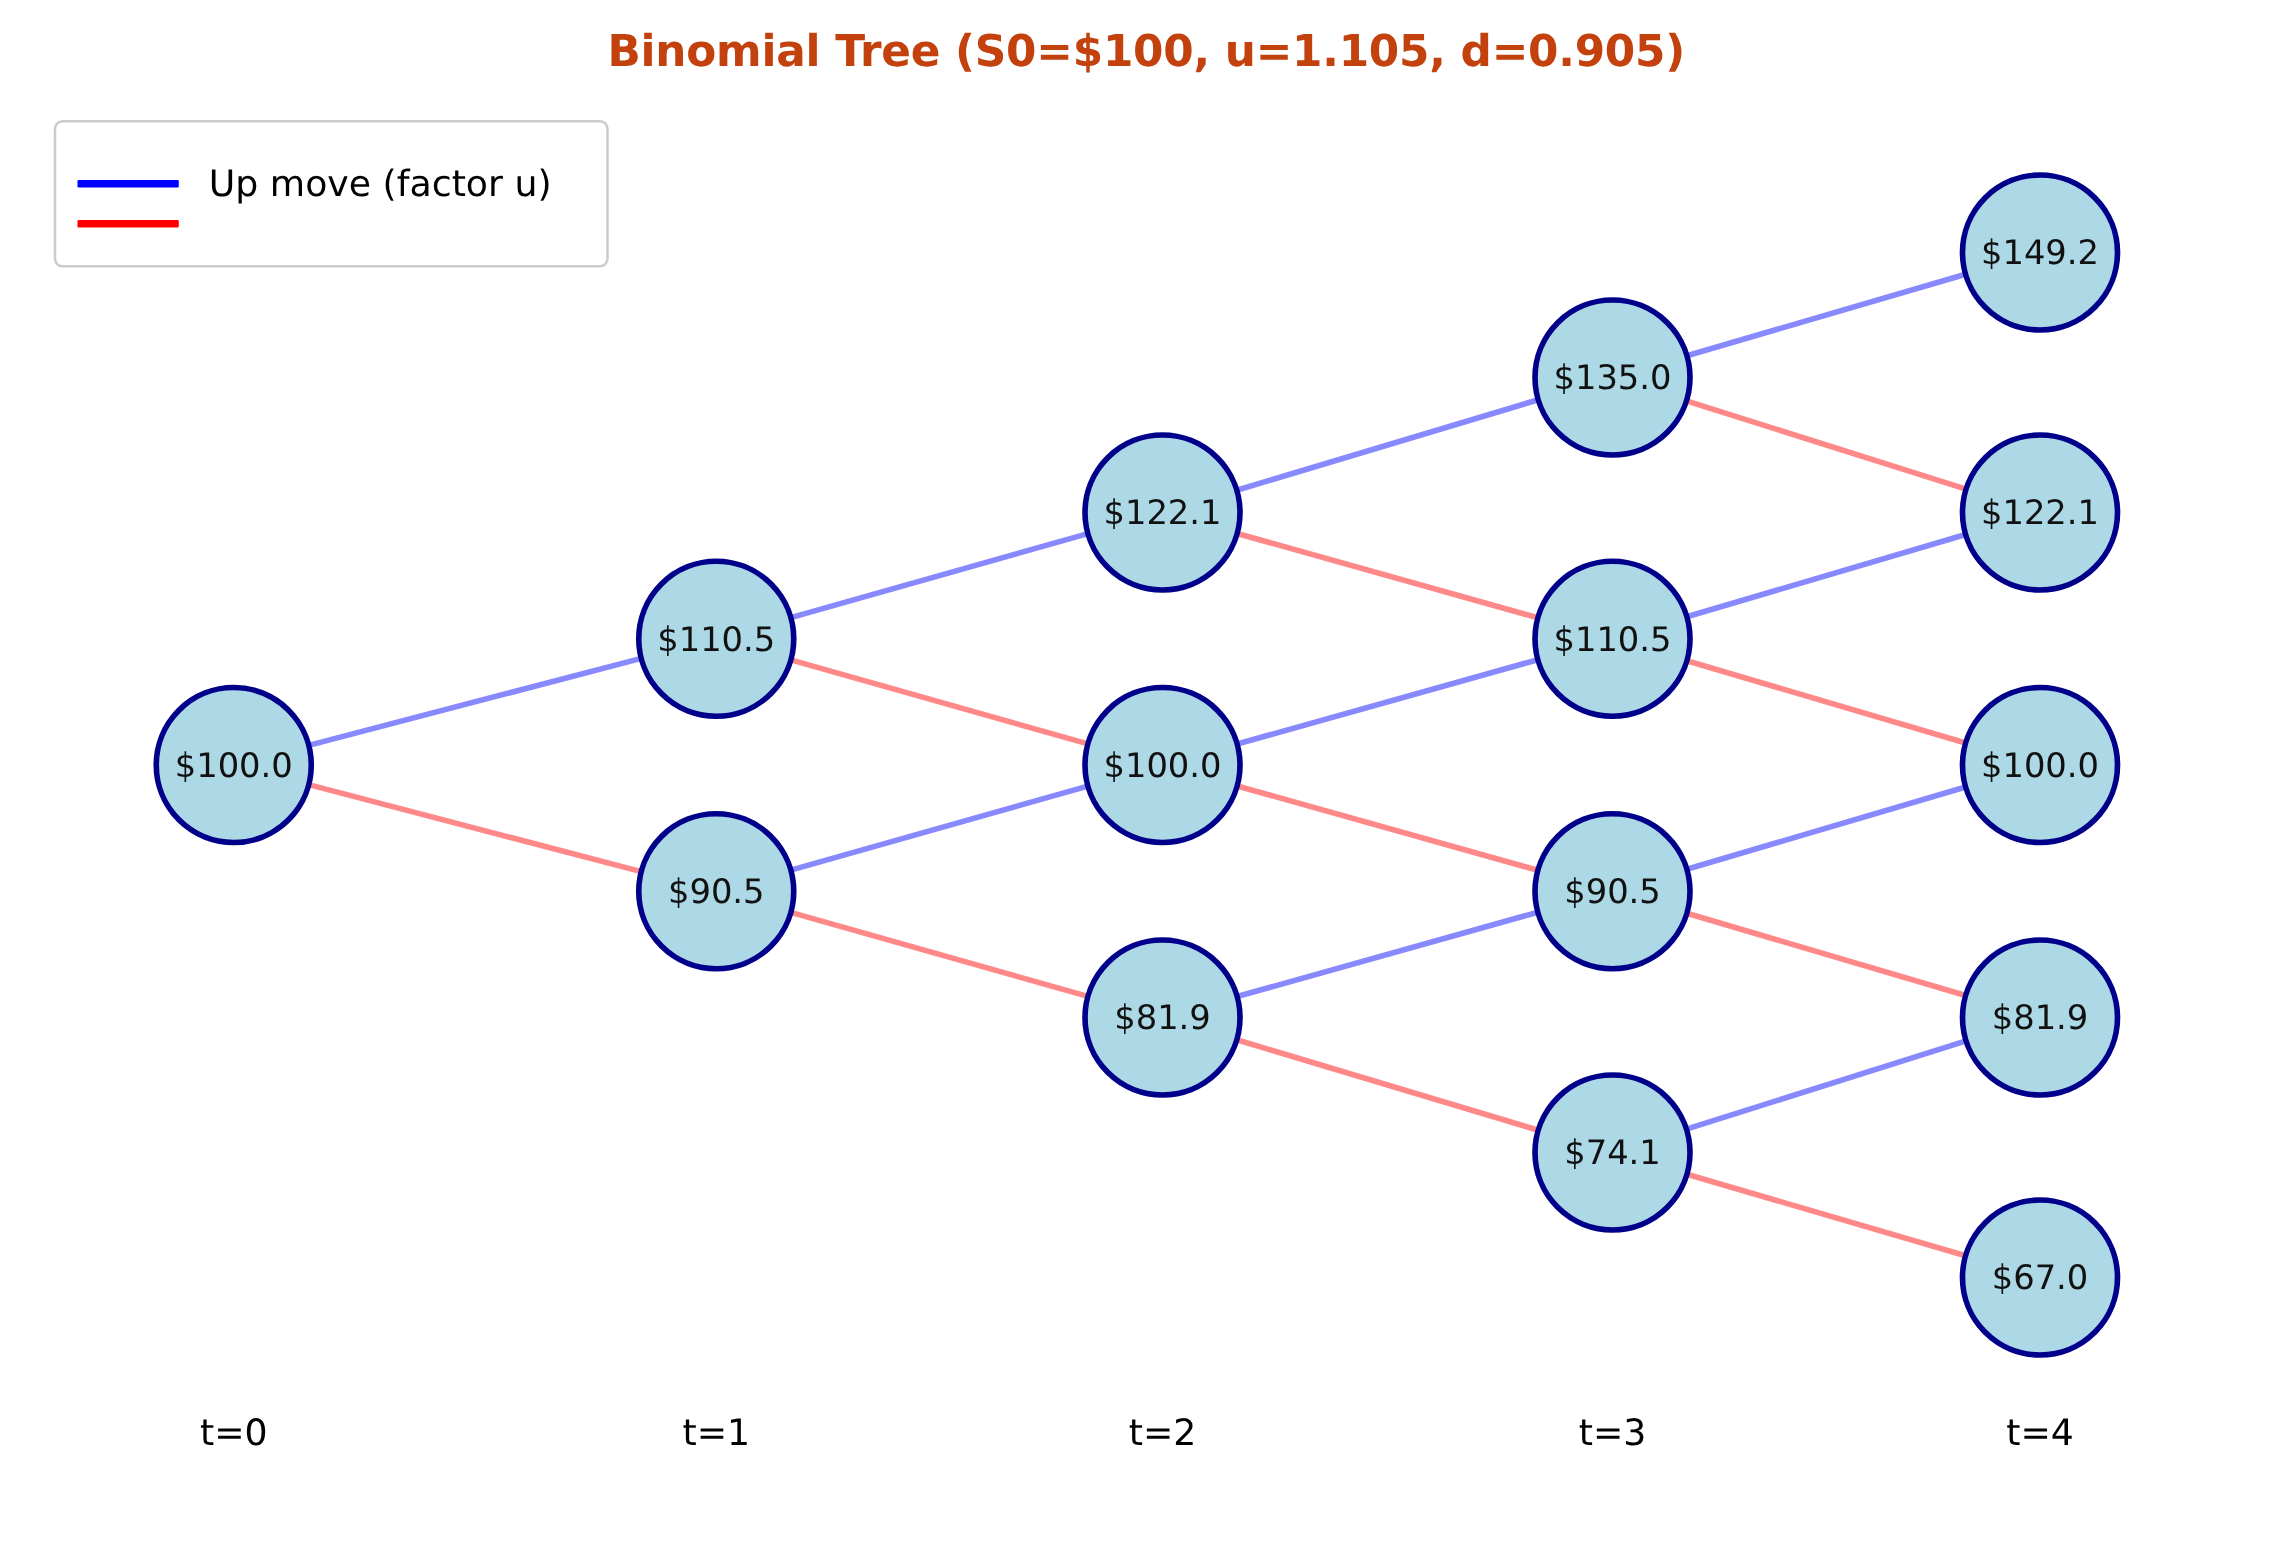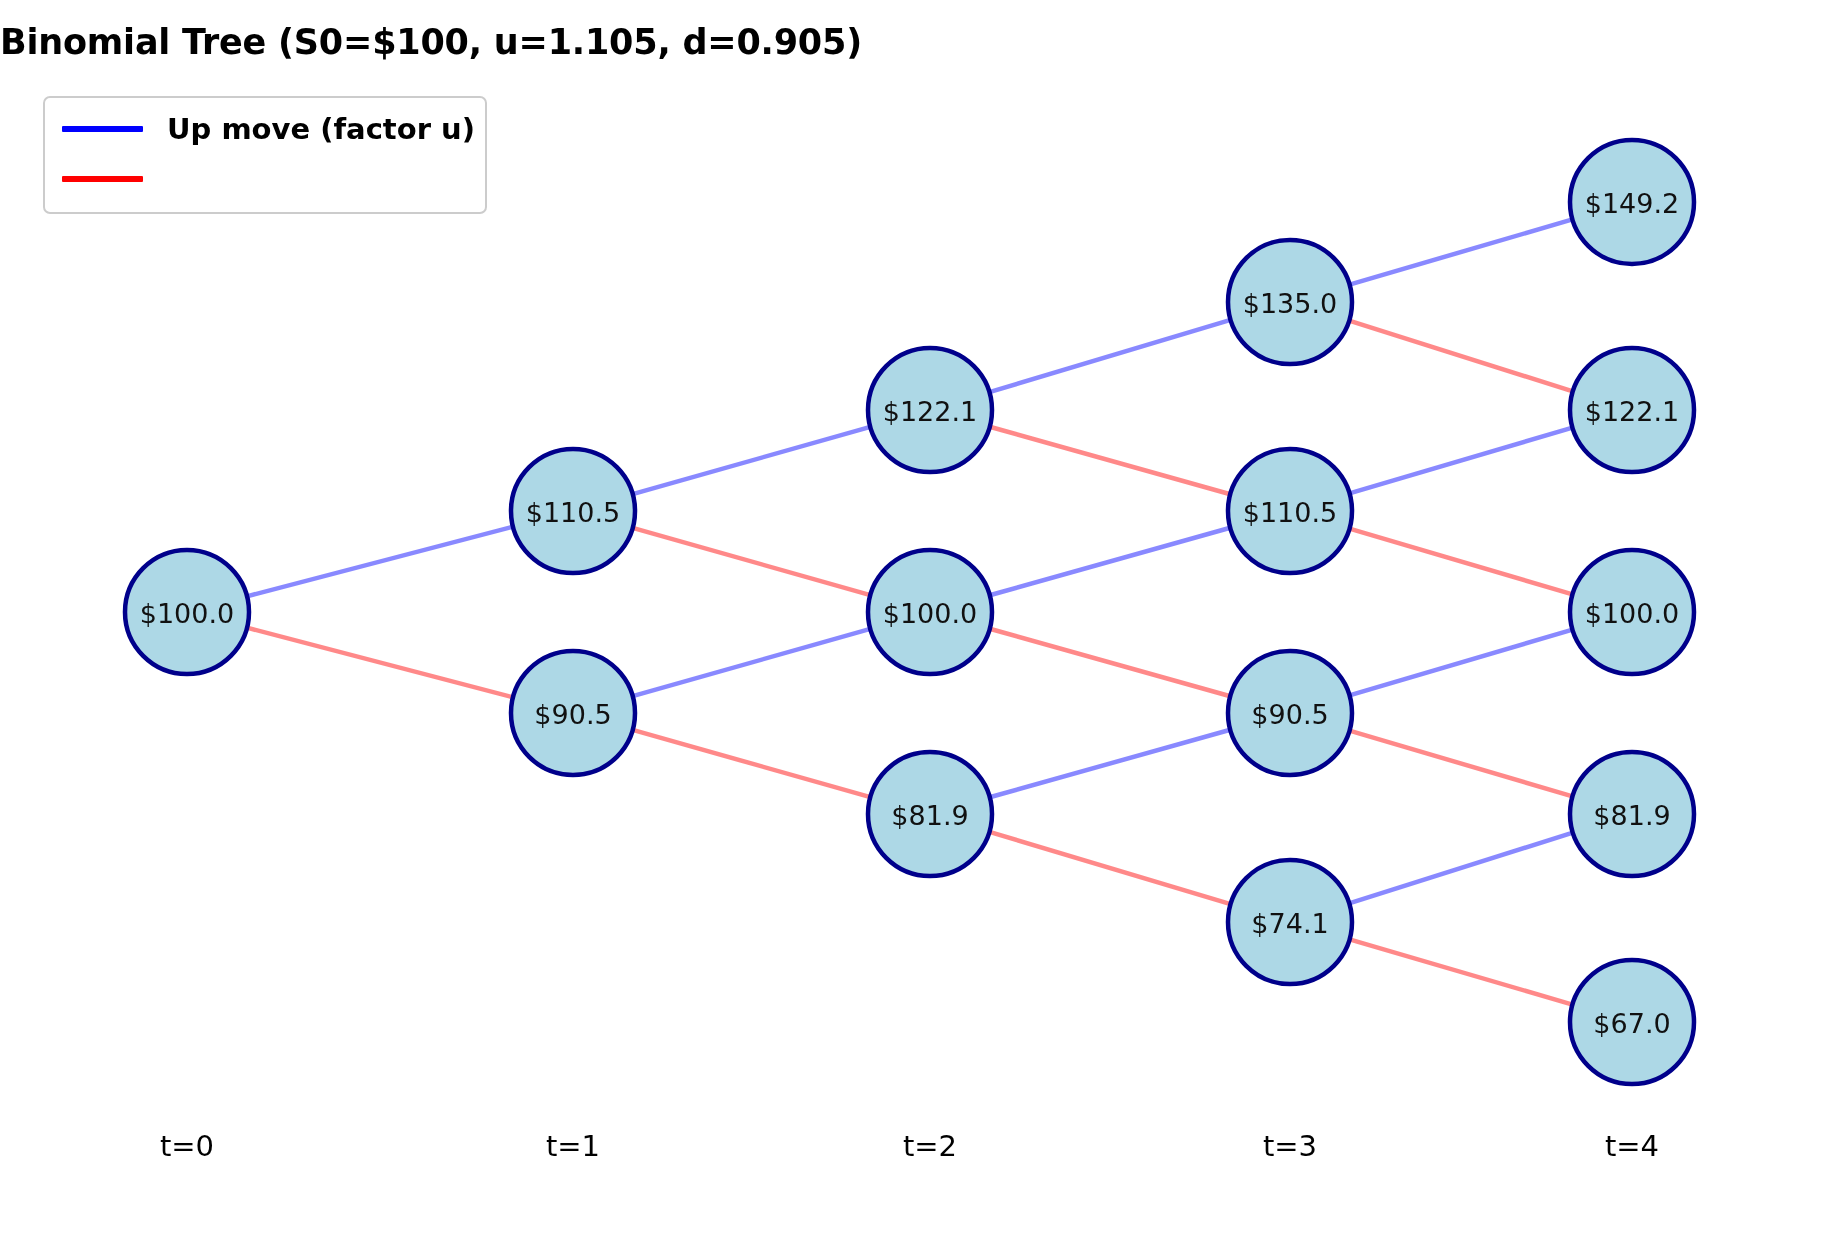--- a/index.html
+++ b/index.html
@@ -19,23 +19,24 @@
     left: 0; top: 0;
     width: 1834px;
     height: 1234px;
     background: #ffffff;
   }
   #chart-title {
     position: absolute;
     left: 0;
     top: 22px;
     width: 1834px;
+    text-align: center;
     font-size: 35px;
     font-weight: bold;
-    color: #000000;
+    color: #c2410c;
     letter-spacing: -0.2px;
     font-family: "DejaVu Sans", sans-serif;
   }
   #tree-svg {
     position: absolute;
     left: 0; top: 0;
     width: 1834px;
     height: 1234px;
   }
   .node-label {
@@ -81,21 +82,21 @@
     box-shadow: 0 0 0 0 rgba(0,0,0,0);
   }
   .legend-row {
     position: absolute;
     left: 0;
     width: 100%;
     height: 50px;
     display: flex;
     align-items: center;
   }
-  #legend-row-0 { top: 6px; font-weight: bold; }
+  #legend-row-0 { top: 24px; }
   #legend-row-1 { top: 56px; }
   .legend-swatch {
     margin-left: 17px;
     width: 81px;
     height: 6px;
     border-radius: 1px;
     flex: none;
   }
   .legend-swatch.up { background: #0000ff; }
   .legend-swatch.down { background: #ff0000; }

